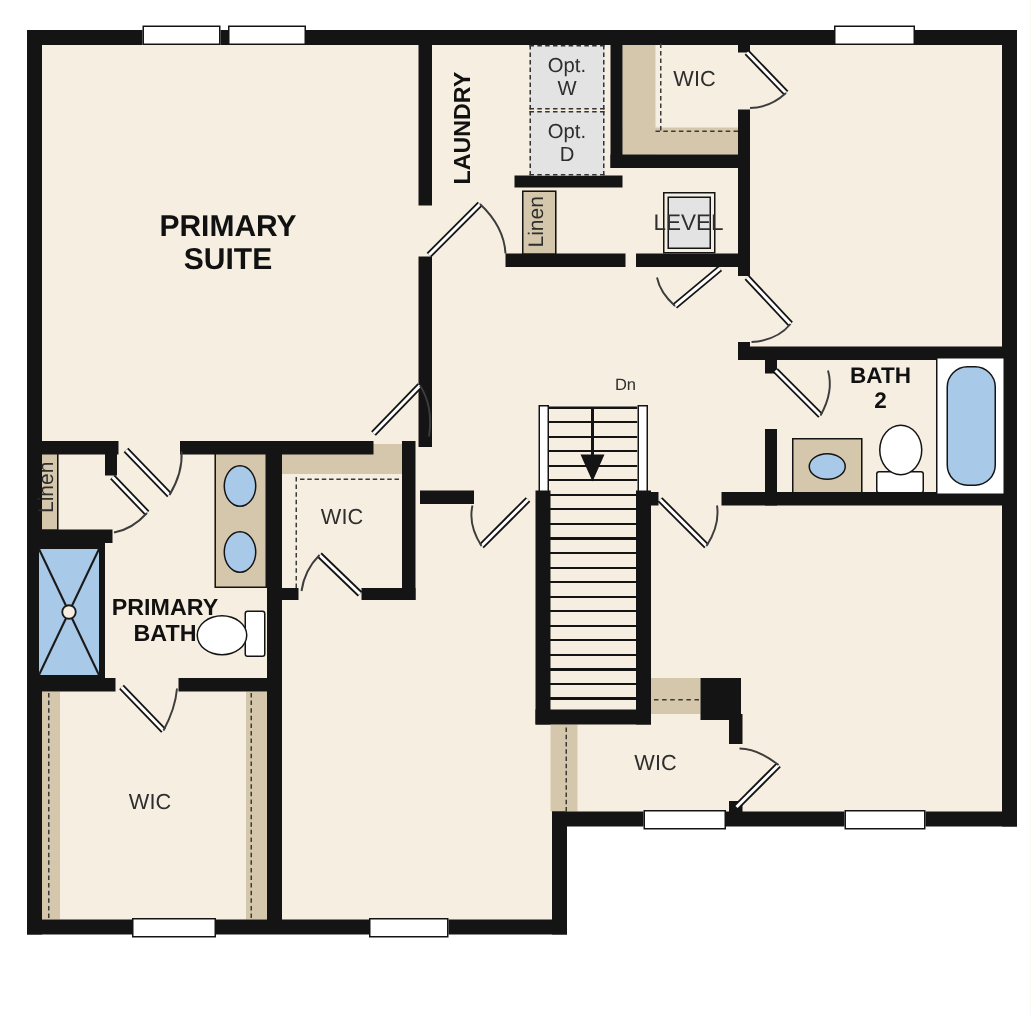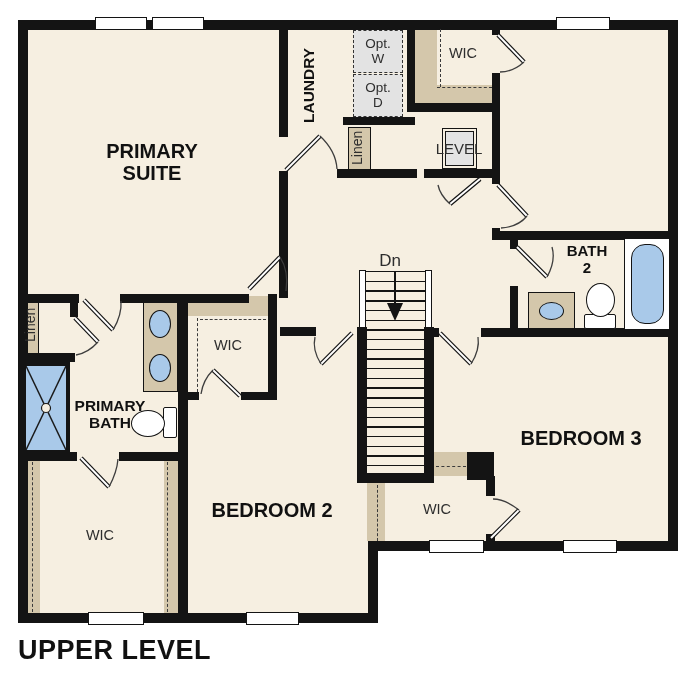--- a/index.html
+++ b/index.html
@@ -219,27 +219,24 @@
           <path d="M450,204 Q440,195 438,185" stroke="#3d3d3d" stroke-width="1.3"></path>
         </g>
     </g>
   </svg>
 
   <div class="lbl" style="left:62px;top:140px;width:180px;font-size:20px">PRIMARY
 SUITE</div>
   <div class="lbl vert" style="left:300px;top:38px;height:95px;font-size:15.5px">LAUNDRY</div>
   <div class="lbl" style="left:547px;top:243px;width:80px;font-size:15px">BATH
 2</div>
-  <div class="lbl" style="left:491px;top:427px;width:180px;font-size:20px">BEDROOM 3</div>
-  <div class="lbl" style="left:182px;top:499px;width:180px;font-size:20px">BEDROOM 2</div>
   <div class="lbl" style="left:60px;top:397px;width:100px;font-size:15.5px">PRIMARY
 BATH</div>
   <div class="lbl2" style="left:433px;top:46px;width:60px;font-size:14.5px">WIC</div>
   <div class="lbl2" style="left:198px;top:338px;width:60px;font-size:14.5px">WIC</div>
   <div class="lbl2" style="left:70px;top:528px;width:60px;font-size:14.5px">WIC</div>
   <div class="lbl2" style="left:407px;top:502px;width:60px;font-size:14.5px">WIC</div>
   <div class="lbl2" style="left:429px;top:141px;width:60px;font-size:15px">LEVEL</div>
   <div class="lbl2 vert" style="left:23px;top:300px;height:50px;font-size:14px">Linen</div>
   <div class="lbl2 vert" style="left:350px;top:124px;height:48px;font-size:14px">Linen</div>
-  <div class="lbl2" style="left:370px;top:252px;width:40px;font-size:17px">Dn</div>
-
-  <div id="title" style="left:18px;top:635px">UPPER LEVEL</div>
+  <div class="lbl2" style="left:397px;top:252px;width:40px;font-size:11px">Dn</div>
+
 </div>
 
 </body></html>

